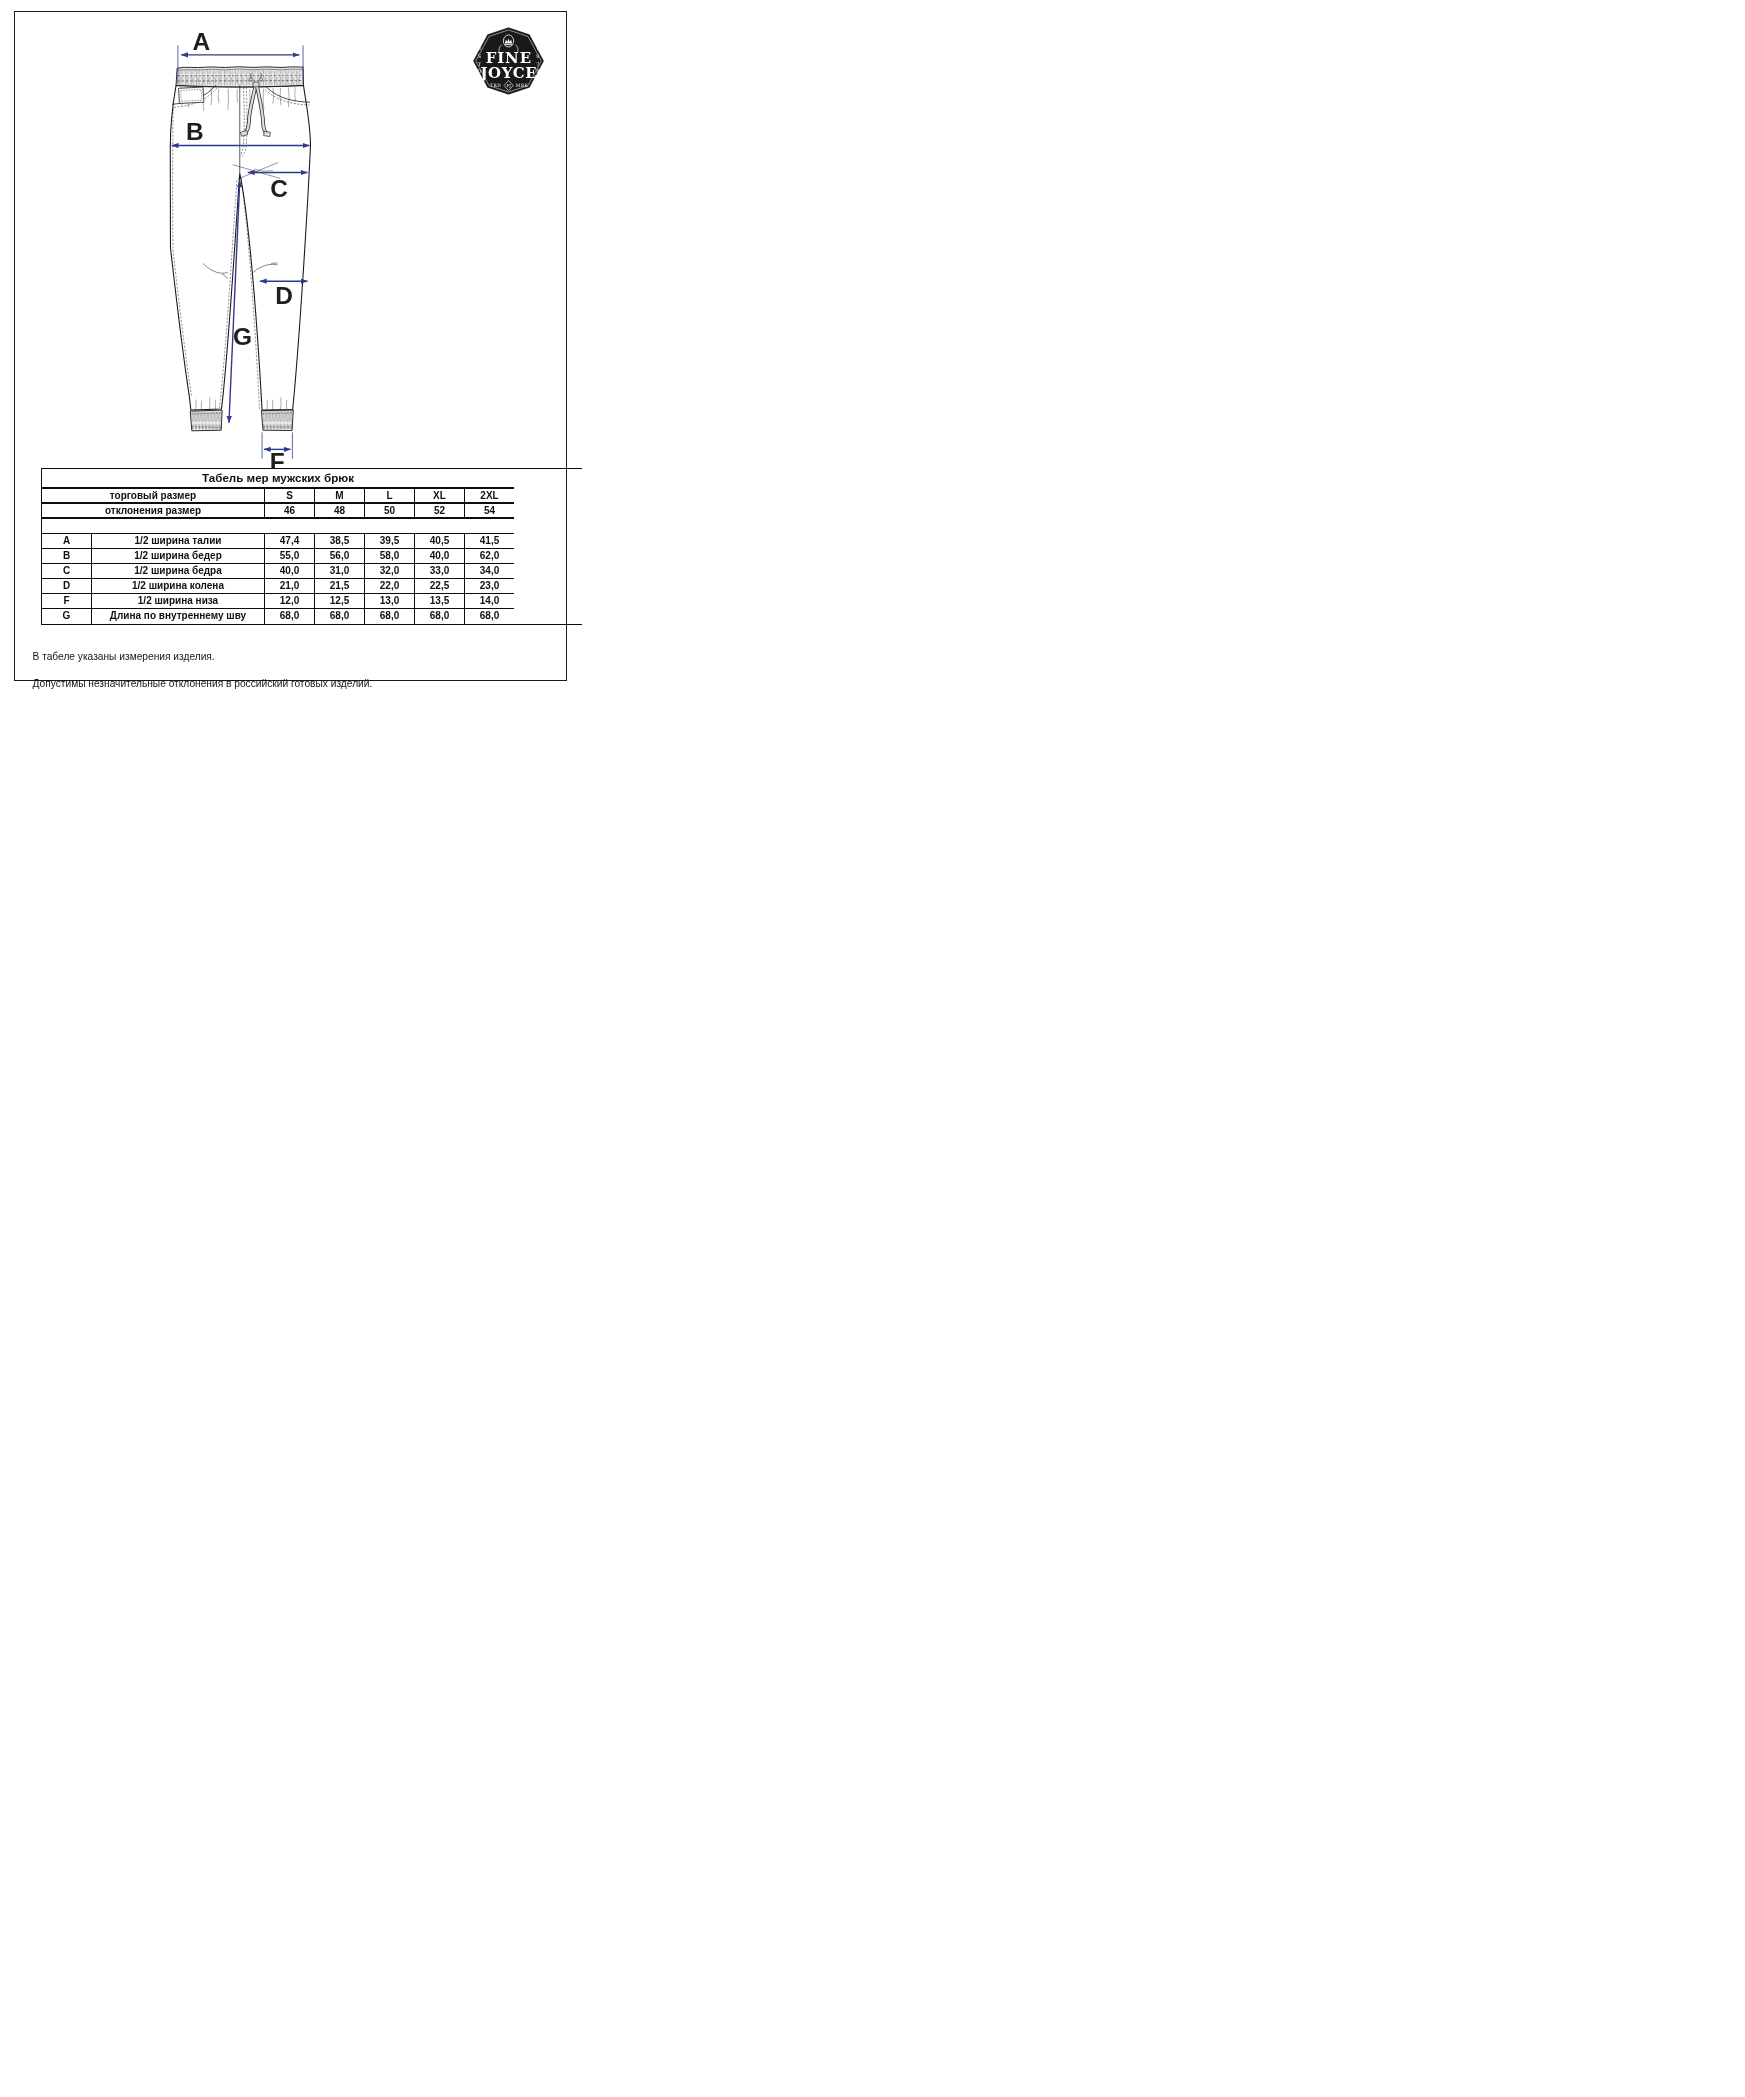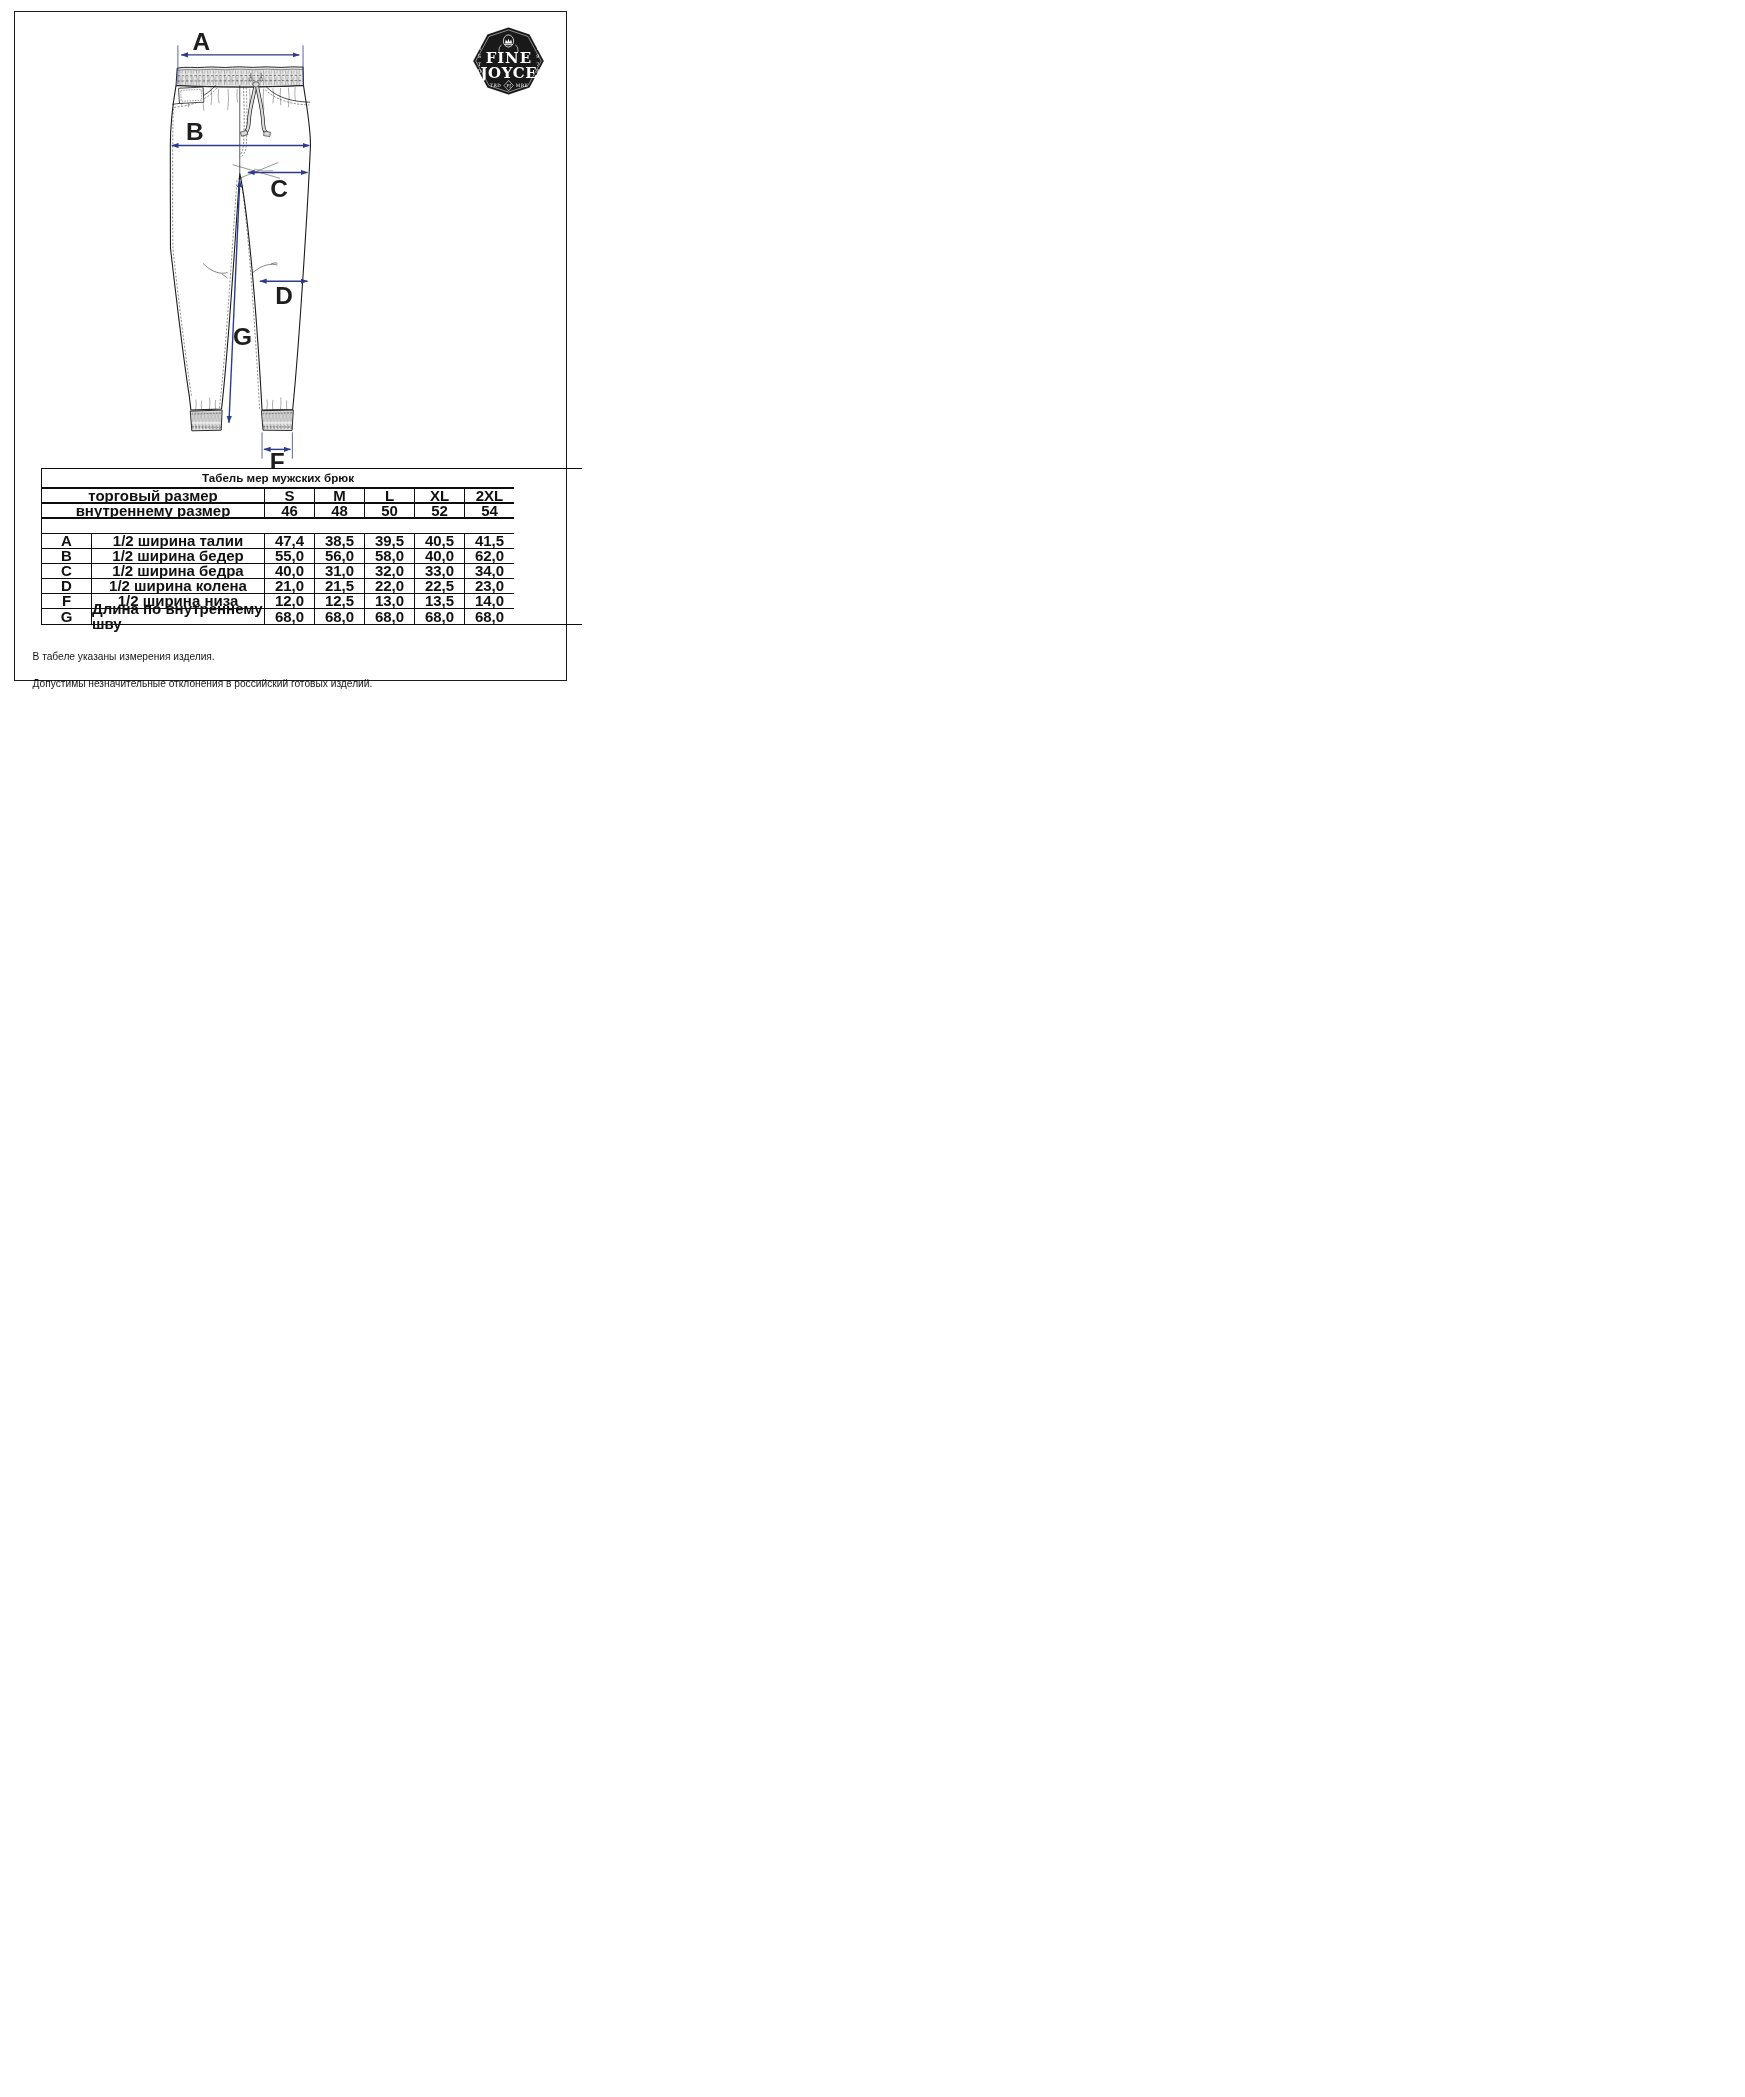--- a/index.html
+++ b/index.html
@@ -8,21 +8,21 @@
   .frame{position:absolute;left:14px;top:10.7px;width:553px;height:670px;border:1.9px solid #1c1c1c;box-sizing:border-box;}
   
   .badge{position:absolute;left:472px;top:25.5px;width:73px;height:70px;}
   
   .draw{position:absolute;left:155px;top:28px;width:181px;height:460px;}
   
   .tbl{position:absolute;left:41px;top:468px;width:551px;height:157px;border:1.4px solid #0d0d0d;box-sizing:border-box;
        display:grid;grid-template-columns:49px 173px repeat(5,50px);
        grid-template-rows:20.4px 15px 15px 14.4px repeat(6,15px);}
   .tbl .c{box-sizing:border-box;display:flex;align-items:center;justify-content:center;
-          font-weight:bold;font-size:15px;line-height:1;background:#fff;}
+          font-weight:bold;font-size:10px;line-height:1;background:#fff;}
   .c.title{grid-column:1/-1;font-size:11.6px;border-bottom:2.3px solid #0d0d0d;}
   .c.lab2{grid-column:1/3;}
   .gray{background:#f0f0f0;}
   .bb-thick{border-bottom:2.3px solid #0d0d0d;}
   .bb{border-bottom:1.4px solid #0d0d0d;}
   .bl{border-left:1.2px solid #0d0d0d;}
   .c.empty{grid-column:1/-1;border-bottom:1.9px solid #0d0d0d;}
   
   .footer{position:absolute;left:32.5px;top:637px;font-size:10.2px;color:#161616;line-height:1.5;font-weight:400;}
   .footer div{white-space:nowrap;margin-top:12px;}
@@ -211,21 +211,21 @@
   <div class="tbl">
     <div class="c title">Табель мер мужских брюк</div>
 
     <div class="c lab2 gray bb-thick">торговый размер</div>
     <div class="c gray bb-thick bl">S</div>
     <div class="c gray bb-thick bl">M</div>
     <div class="c gray bb-thick bl">L</div>
     <div class="c gray bb-thick bl">XL</div>
     <div class="c gray bb-thick bl">2XL</div>
 
-    <div class="c lab2 gray bb-thick">внутреннему размер</div>
+    <div class="c lab2 gray bb-thick">отклонения размер</div>
     <div class="c gray bb-thick bl">46</div>
     <div class="c gray bb-thick bl">48</div>
     <div class="c gray bb-thick bl">50</div>
     <div class="c gray bb-thick bl">52</div>
     <div class="c gray bb-thick bl">54</div>
 
     <div class="c empty"></div>
 
     <div class="c bb">A</div>
     <div class="c bb bl">1/2 ширина талии</div>

